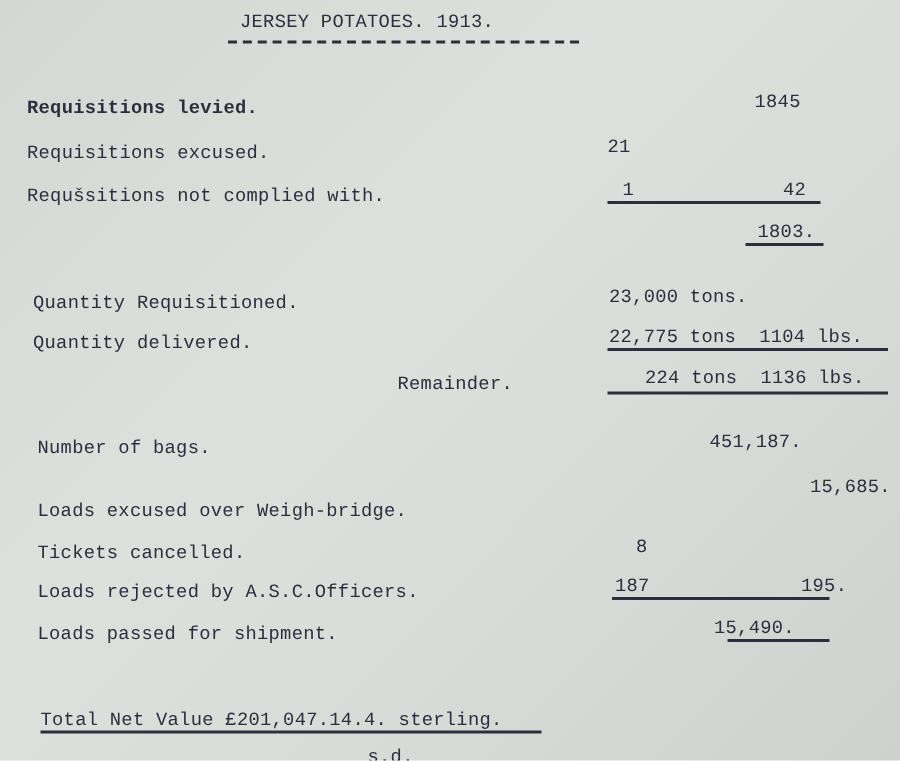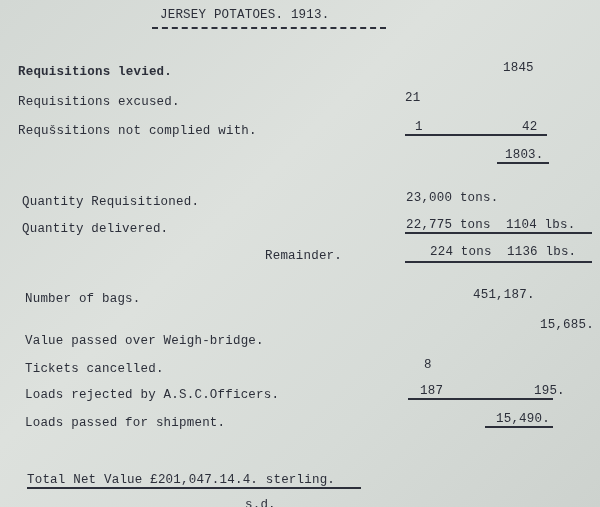--- a/index.html
+++ b/index.html
@@ -42,31 +42,31 @@
   <div class="t" style="left:406px;top:218px;">22,775 tons  1104 lbs.</div>
   <div class="u" style="left:405px;top:232px;width:187px;"></div>
 
   <div class="t" style="left:265px;top:249px;">Remainder.</div>
   <div class="t" style="left:430px;top:245px;">224 tons  1136 lbs.</div>
   <div class="u" style="left:405px;top:261px;width:187px;"></div>
 
   <div class="t" style="left:25px;top:292px;">Number of bags.</div>
   <div class="t" style="left:473px;top:288px;">451,187.</div>
 
-  <div class="t" style="left:25px;top:334px;">Value passed over Weigh-bridge.</div>
+  <div class="t" style="left:25px;top:334px;">Loads excused over Weigh-bridge.</div>
   <div class="t" style="left:492px;top:318px;margin-left:48px;">15,685.</div>
 
   <div class="t" style="left:25px;top:362px;">Tickets cancelled.</div>
   <div class="t" style="left:424px;top:358px;">8</div>
 
   <div class="t" style="left:25px;top:388px;">Loads rejected by A.S.C.Officers.</div>
-  <div class="t" style="left:410px;top:384px;margin-left:10px;">187</div>
+  <div class="t" style="left:410px;top:384px;">187</div>
   <div class="t" style="left:518px;top:384px;margin-left:16px;">195.</div>
   <div class="u" style="left:408px;top:398px;width:145px;"></div>
 
   <div class="t" style="left:25px;top:416px;">Loads passed for shipment.</div>
-  <div class="t" style="left:496px;top:412px;text-align:center;">15,490.</div>
+  <div class="t" style="left:476px;top:412px;text-align:center;">15,490.</div>
   <div class="u" style="left:485px;top:426px;width:68px;"></div>
 
   <div class="t" style="left:245px;top:458px;margin-top:40px;">s.d.</div>
   <div class="t" style="left:27px;top:473px;">Total Net Value £201,047.14.4. sterling.</div>
   <div class="u" style="left:27px;top:487px;width:334px;height:2px;"></div>
 </div>
 
 </body></html>

